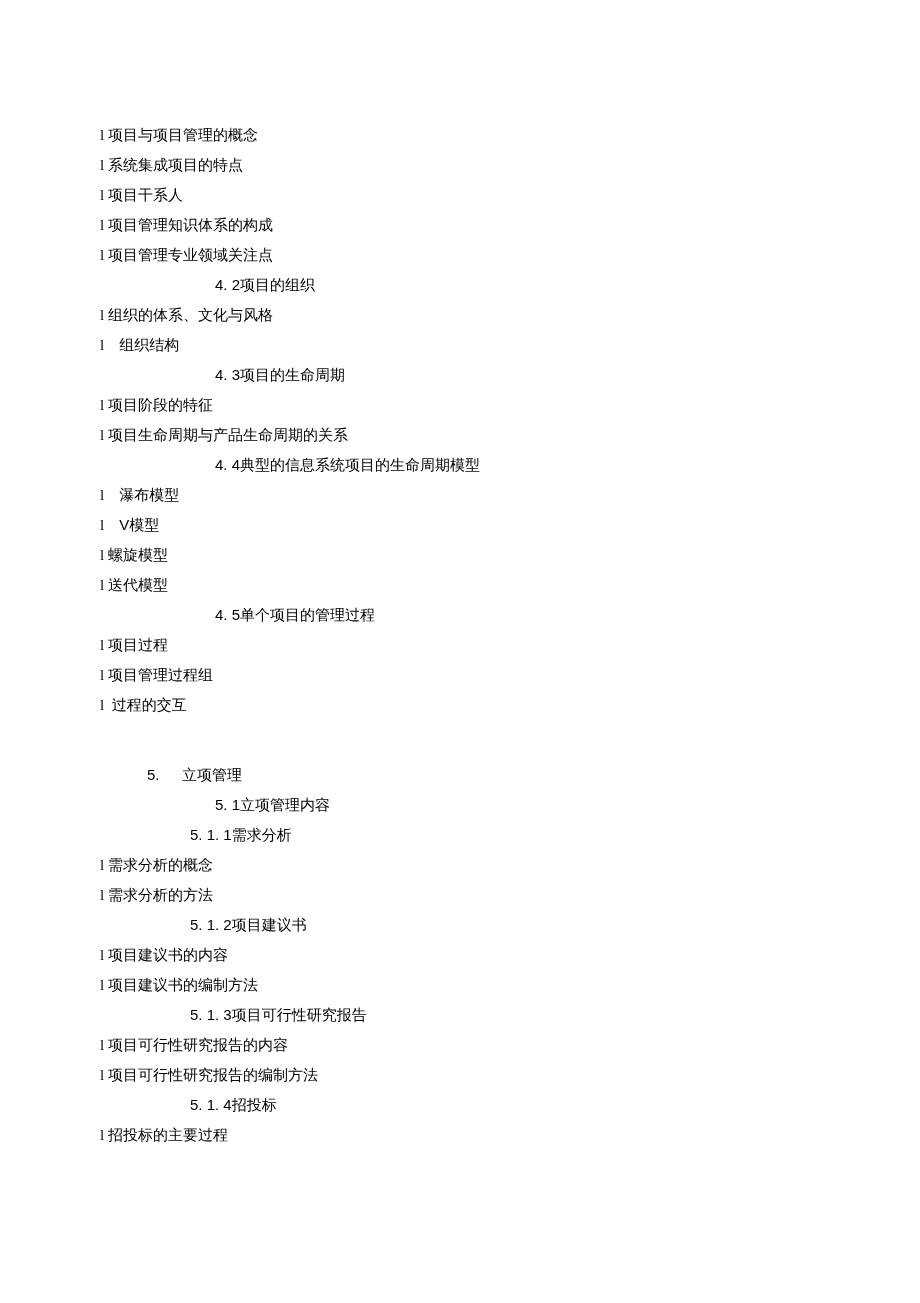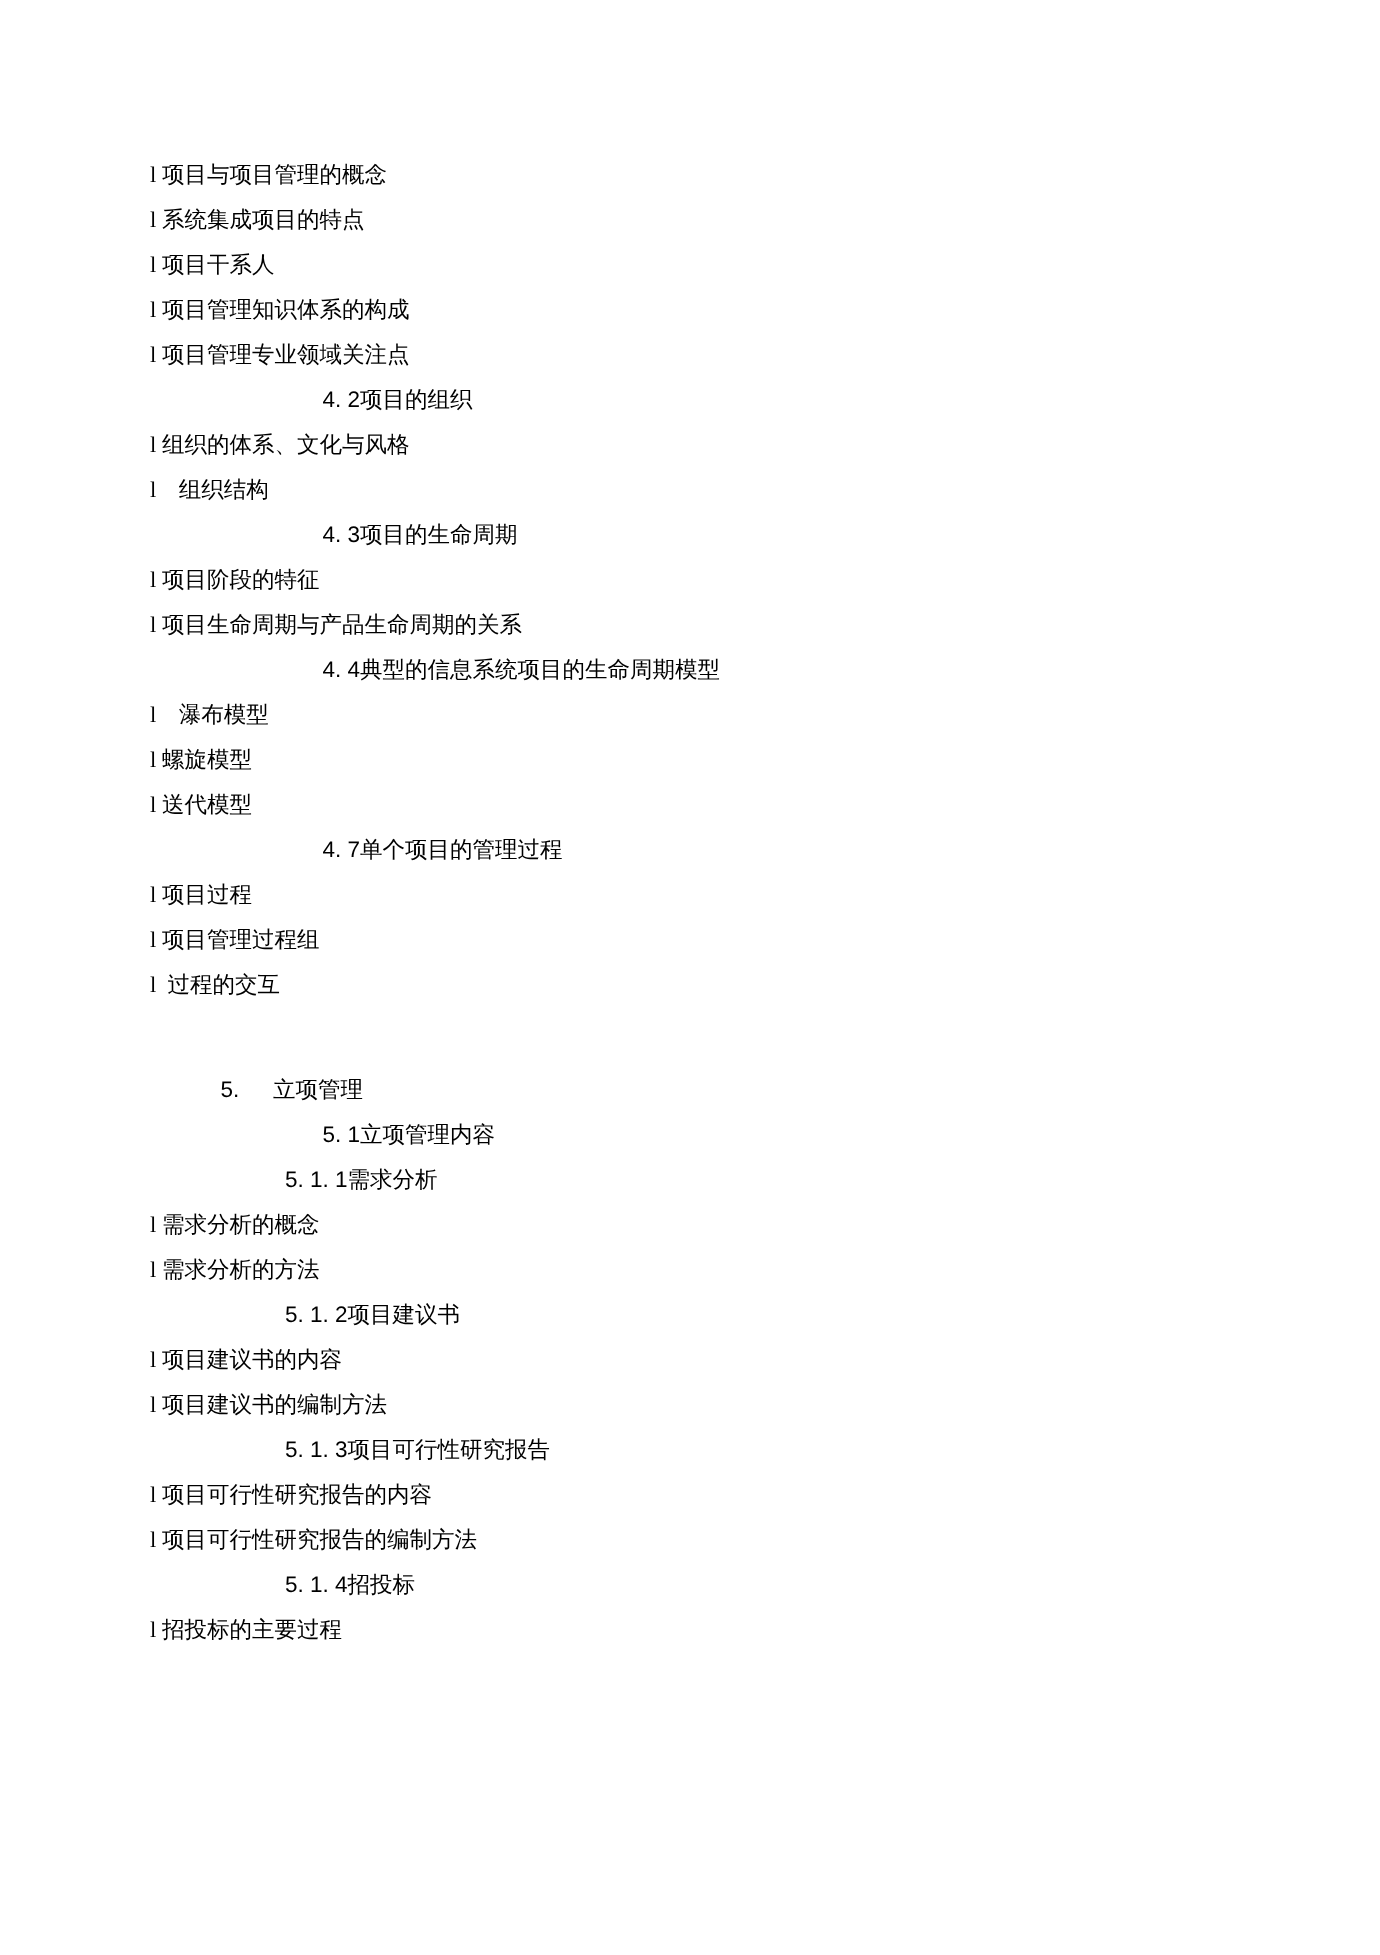--- a/index.html
+++ b/index.html
@@ -7,21 +7,21 @@
       padding: 0;
       background: #ffffff;
       font-family: "SimSun", "宋体", serif;
       width: 920px;
       height: 1303px;
       position: relative;
     }
     .content {
       position: absolute;
       left: 100px;
-      top: 102px;
+      top: 120px;
       width: 720px;
     }
     .line {
       font-size: 15px;
       color: #000;
       line-height: 30px;
       white-space: pre;
     }
     .heading-lv2 {
       margin-left: 115px;
@@ -50,23 +50,24 @@
       <div class="line"><span>l </span><span>项目管理知识体系的构成</span></div>
       <div class="line"><span>l </span><span>项目管理专业领域关注点</span></div>
       <div class="line heading-lv2"><span class="num">4. 2</span><span>项目的组织</span></div>
       <div class="line"><span>l </span><span>组织的体系、文化与风格</span></div>
       <div class="line"><span>l    </span><span>组织结构</span></div>
       <div class="line heading-lv2"><span class="num">4. 3</span><span>项目的生命周期</span></div>
       <div class="line"><span>l </span><span>项目阶段的特征</span></div>
       <div class="line"><span>l </span><span>项目生命周期与产品生命周期的关系</span></div>
       <div class="line heading-lv2"><span class="num">4. 4</span><span>典型的信息系统项目的生命周期模型</span></div>
       <div class="line"><span>l    </span><span>瀑布模型</span></div>
+      <div class="line"><span>l    </span><span class="num">V</span><span>模型</span></div>
       <div class="line"><span>l </span><span>螺旋模型</span></div>
       <div class="line"><span>l </span><span>送代模型</span></div>
-      <div class="line heading-lv2"><span class="num">4. 7</span><span>单个项目的管理过程</span></div>
+      <div class="line heading-lv2"><span class="num">4. 5</span><span>单个项目的管理过程</span></div>
       <div class="line"><span>l </span><span>项目过程</span></div>
       <div class="line"><span>l </span><span>项目管理过程组</span></div>
       <div class="line"><span>l  </span><span>过程的交互</span></div>
       <div class="line heading-lv1"><span class="num">5.</span>      <span>立项管理</span></div>
       <div class="line heading-lv2"><span class="num">5. 1</span><span>立项管理内容</span></div>
       <div class="line heading-lv3"><span class="num">5. 1. 1</span><span>需求分析</span></div>
       <div class="line"><span>l </span><span>需求分析的概念</span></div>
       <div class="line"><span>l </span><span>需求分析的方法</span></div>
       <div class="line heading-lv3"><span class="num">5. 1. 2</span><span>项目建议书</span></div>
       <div class="line"><span>l </span><span>项目建议书的内容</span></div>

